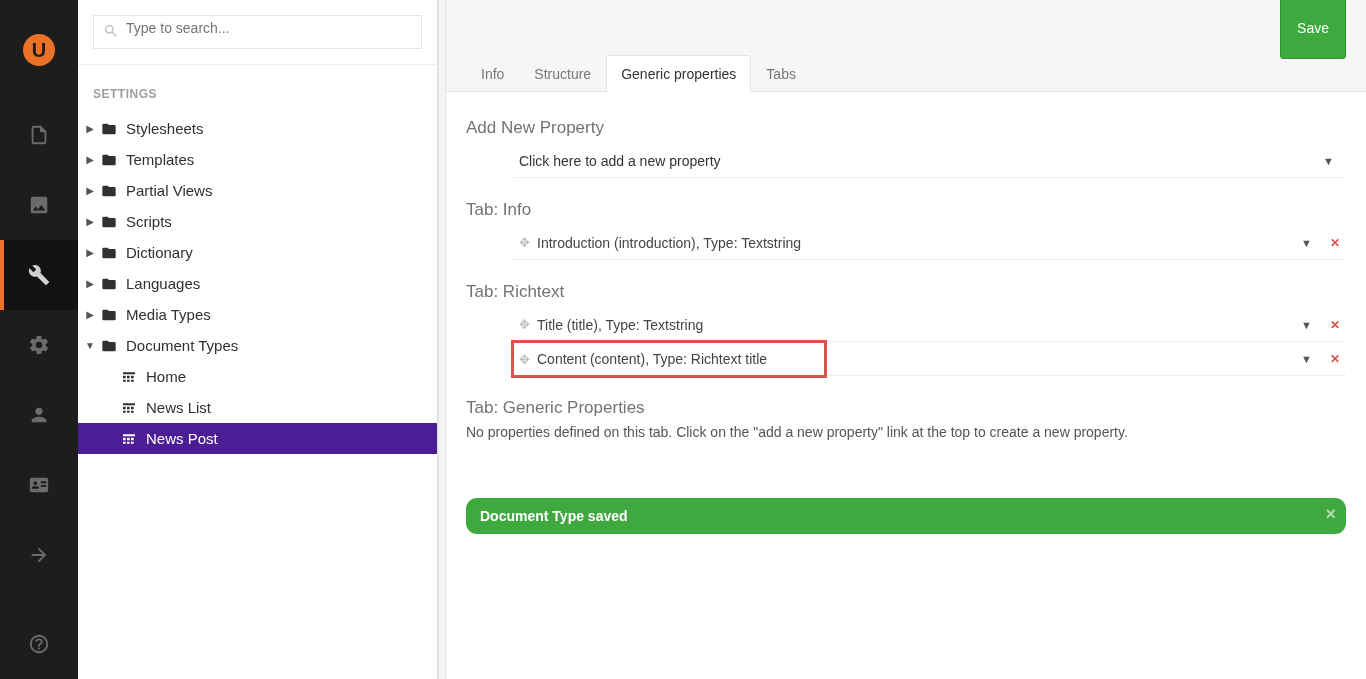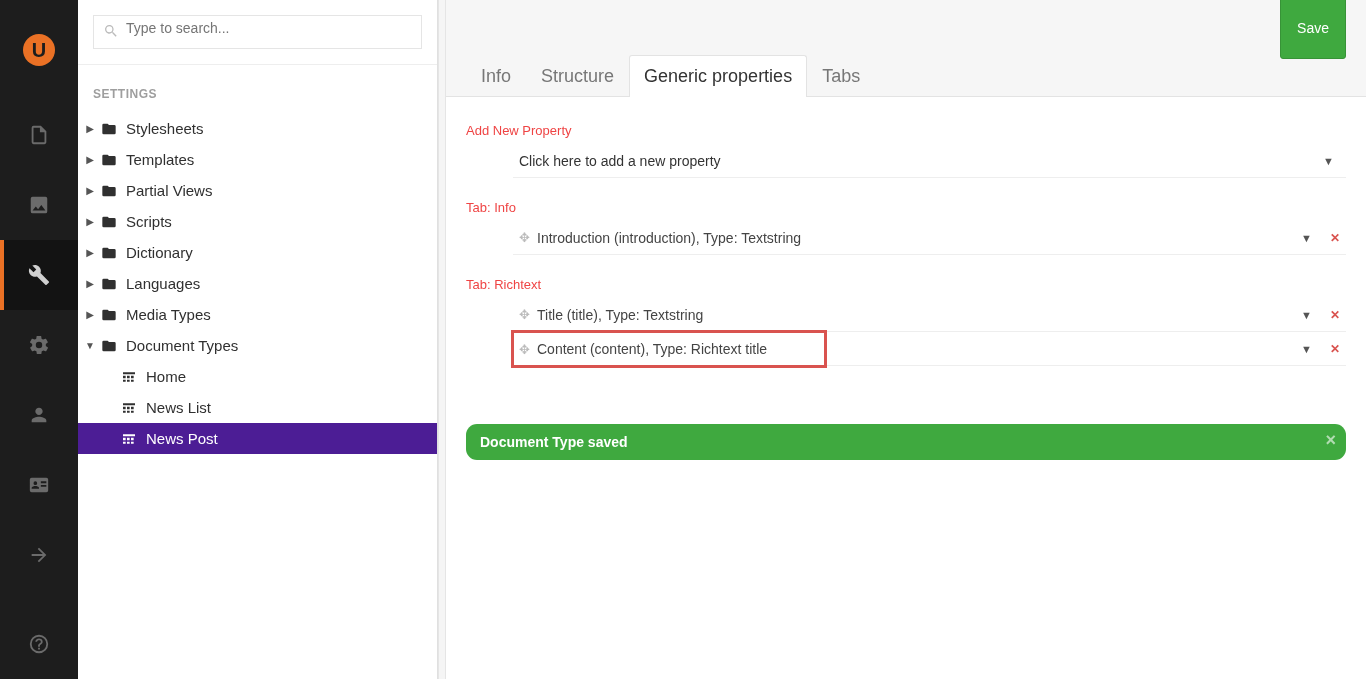--- a/index.html
+++ b/index.html
@@ -26,24 +26,24 @@
 .tree-item.selected .chevron { color: #fff; }
 .tree-item .node-ico { width: 18px; height: 18px; display: inline-flex; align-items: center; justify-content: center; margin: 0 8px 0 2px; }
 .tree-item .node-ico svg { width: 16px; height: 16px; fill: #303030; }
 .tree-item.selected .node-ico svg { fill: #fff; }
 .tree-item.child .chevron { visibility: hidden; }
 .divider { width: 8px; background: #f5f5f5; border-left: 1px solid #e5e5e5; border-right: 1px solid #e5e5e5; }
 .main { flex: 1; background: #f6f6f6; display: flex; flex-direction: column; position: relative; }
 .save-row { height: 55px; display: flex; justify-content: flex-end; align-items: center; padding: 0 20px; }
 .btn-save { background: #3fa93f; color: #fff; border: 1px solid #379337; padding: 22px 16px; font-size: 14px; border-radius: 3px; cursor: pointer; }
 .tab-row { display: flex; padding: 0 20px; border-bottom: 1px solid #e3e3e3; gap: 0; }
-.tab { padding: 10px 14px; color: #777; font-size: 18px; cursor: pointer; border: 1px solid transparent; border-bottom: none; margin-bottom: -1px; }
+.tab { padding: 10px 14px; color: #777; font-size: 14px; cursor: pointer; border: 1px solid transparent; border-bottom: none; margin-bottom: -1px; }
 .tab.active { background: #fff; border-color: #e3e3e3; color: #333; border-radius: 3px 3px 0 0; }
 .content { background: #fff; flex: 1; padding: 26px 20px 20px 20px; overflow: auto; }
-.section-title { font-size: 13px; color: #ef4444; margin-bottom: 6px; font-weight: normal; }
+.section-title { font-size: 17px; color: #737373; margin-bottom: 6px; font-weight: normal; }
 .section { margin-bottom: 22px; }
 .prop-row { display: flex; align-items: center; height: 34px; border-bottom: 1px solid #eee; font-size: 14px; color: #444; padding-left: 6px; margin-left: 47px; }
 .prop-row.click-add { color: #333; }
 .prop-row .move-ico { color: #bbb; margin-right: 6px; font-size: 13px; width: 12px; }
 .prop-row .label { flex: 1; }
 .prop-row .caret { color: #555; font-size: 11px; padding: 0 12px; }
 .prop-row .del { color: #d9534f; font-weight: bold; font-size: 12px; padding: 0 6px; cursor: pointer; }
 .highlighted { outline: 3px solid #d9534f; outline-offset: -1px; }
 .help-text { font-size: 14px; color: #555; }
 .toast { margin-top: 58px; background: #3fa93f; color: #fff; padding: 10px 14px; font-size: 14px; font-weight: bold; border-radius: 11px; position: relative; }
@@ -257,20 +257,24 @@
         <span class="move-ico">✥</span>
         <span class="label">Content (content), Type: Richtext title</span>
       </div>
       <div class="prop-row" style="margin-top:-34px;pointer-events:none;">
         <span class="label"></span>
         <span class="caret" style="pointer-events:auto">▼</span>
         <span class="del" style="pointer-events:auto">✕</span>
       </div>
     </div>
 
+    <div class="section">
+      <h3 class="section-title">Tab: Generic Properties</h3>
+      <p class="help-text">No properties defined on this tab. Click on the "add a new property" link at the top to create a new property.</p>
+    </div>
 
     <div class="toast">
       <span>Document Type saved</span>
       <span class="close">×</span>
     </div>
 
   </div>
 </div>
 
 </body></html>

